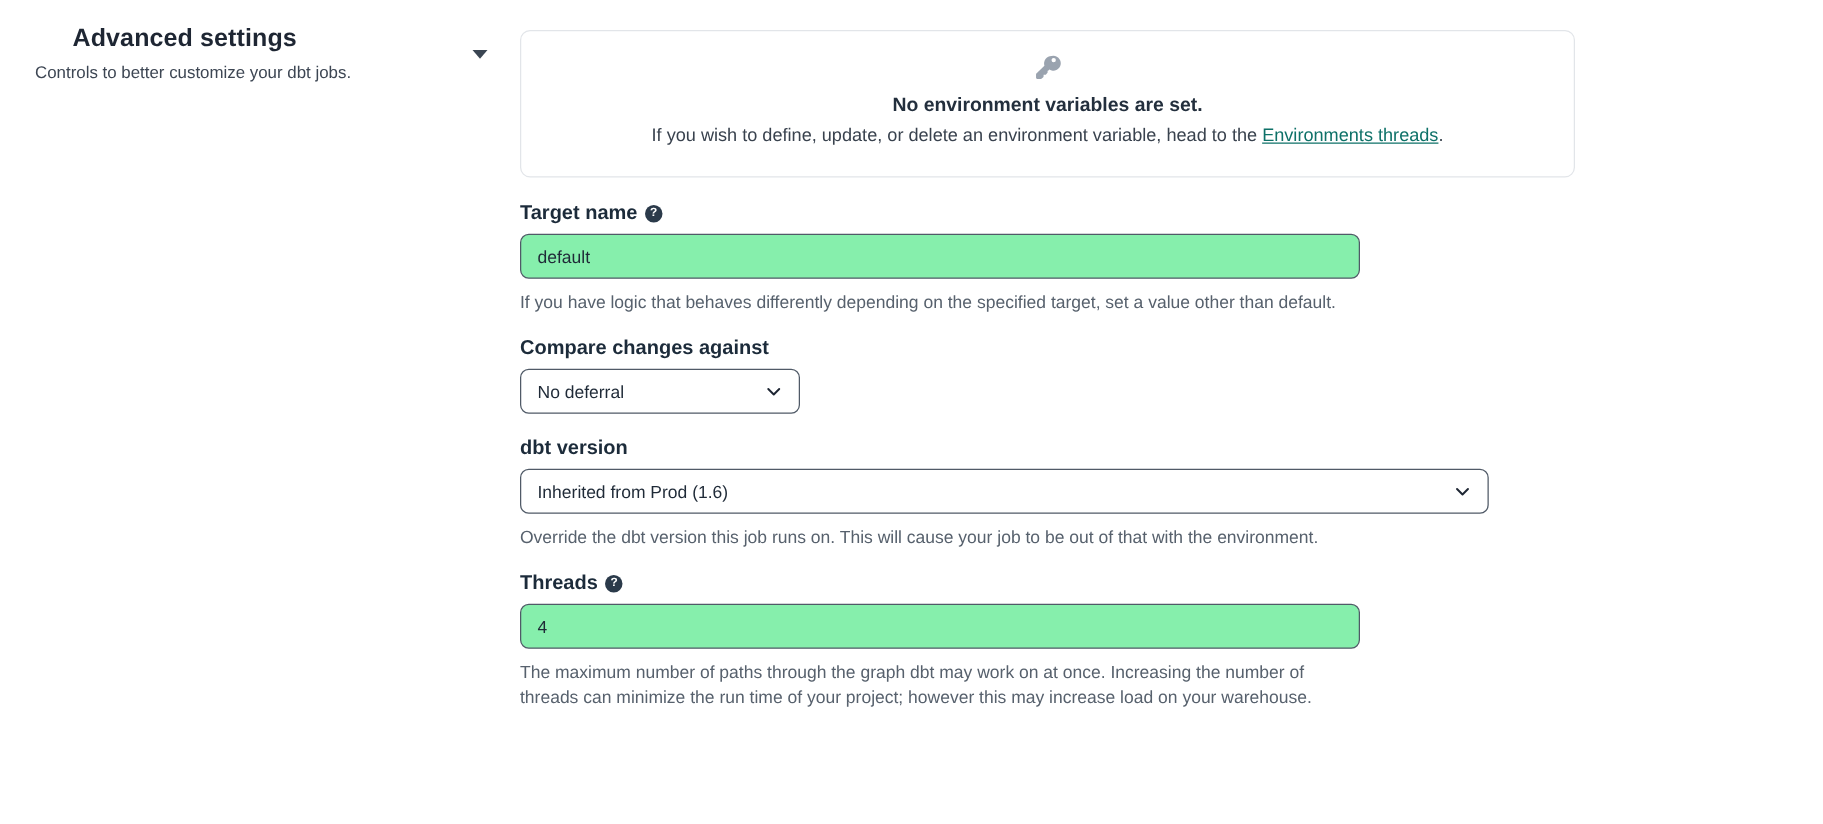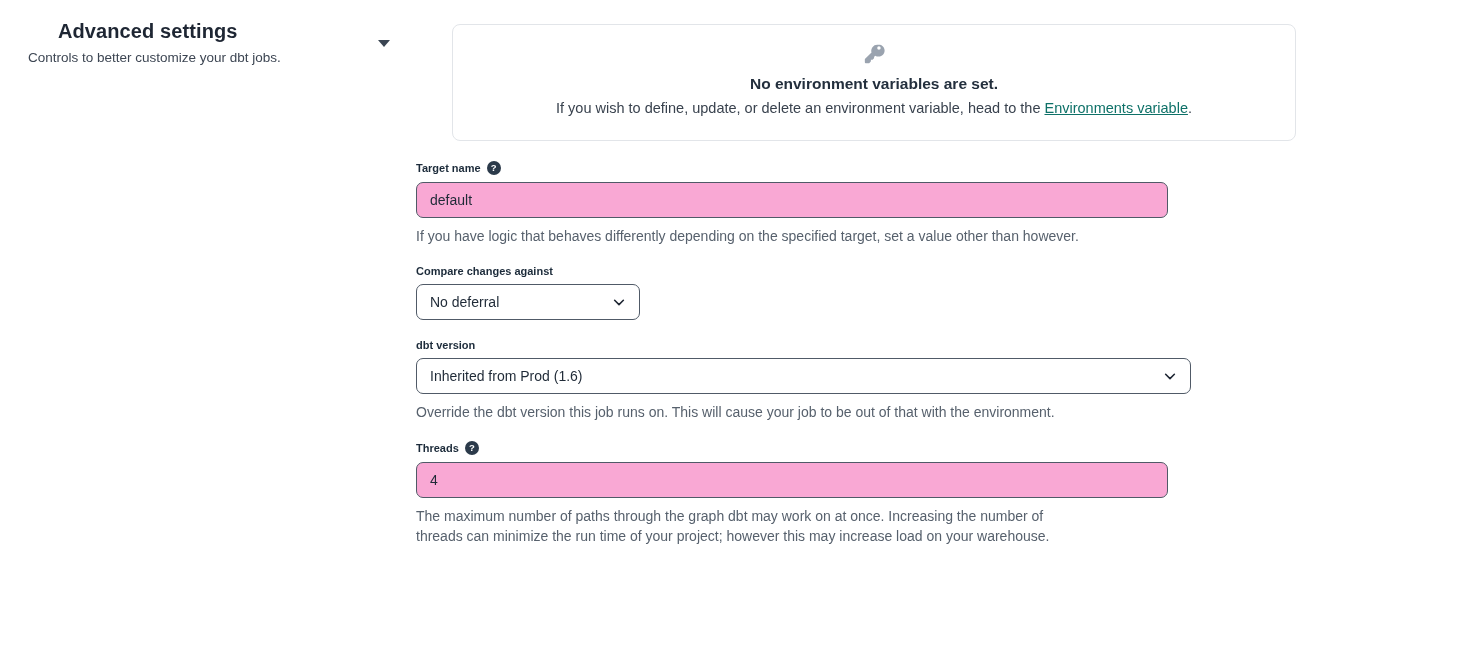--- a/index.html
+++ b/index.html
@@ -50,21 +50,20 @@
     width: 1012px;
     flex: 0 0 1012px;
     padding-top: 4px;
   }
   .env-banner {
     width: 844px;
     border: 1px solid #e2e5e9;
     border-radius: 8px;
     padding: 18px 20px 24px 20px;
     text-align: center;
-    margin-left: 36px;
   }
   .env-banner .key-icon-wrap { display: inline-block; line-height: 0; }
   .env-banner-title {
     margin-top: 6px;
     font-size: 15.5px;
     font-weight: 700;
     color: #232f3d;
   }
   .env-banner-message {
     margin-top: 7px;
@@ -78,48 +77,48 @@
   }
   .form { margin-top: 20px; }
   .form-group { margin-bottom: 19px; }
   .field-label-row {
     display: flex;
     align-items: center;
     gap: 6px;
     margin-bottom: 7px;
   }
   .field-label {
-    font-size: 11px;
+    font-size: 16px;
     font-weight: 700;
     color: #1c2b3a;
     text-align: center;
   }
   .help-badge {
     width: 14px; height: 14px;
     border-radius: 50%;
     background: #2b3a4a;
     color: #ffffff;
     font-size: 9.5px;
     font-weight: 700;
     display: inline-flex;
     align-items: center;
     justify-content: center;
     cursor: pointer;
     line-height: 1;
   }
   .text-input {
-    width: 752px;
+    width: 672px;
     height: 36px;
     border: 1px solid #505a67;
     border-radius: 7px;
     padding: 0 13px;
     font-size: 14px;
     font-family: "Liberation Sans", sans-serif;
     color: #1f2a37;
-    background: #f9a8d4;
+    background: #86efac;
     outline: none;
     display: block;
   }
   .select-control {
     height: 36px;
     border: 1px solid #505a67;
     border-radius: 7px;
     background: #ffffff;
     display: flex;
     align-items: center;
@@ -156,33 +155,33 @@
   <div class="content">
 
     <div class="env-banner">
       <span class="key-icon-wrap">
         <svg width="22" height="22" viewBox="0 0 24 24">
           <path fill="#9aa3af" d="M15.5 2a6.5 6.5 0 0 0-6.2 8.4L2.3 17.3a1 1 0 0 0-.3.7V21a1 1 0 0 0 1 1h3.3a1 1 0 0 0 .7-.3l1.3-1.3a1 1 0 0 0 .3-.7v-1.4h1.4a1 1 0 0 0 .7-.3l1.1-1.1a1 1 0 0 0 .3-.7v-1.4h.5l1-1A6.5 6.5 0 1 0 15.5 2zm1.9 5.4a1.9 1.9 0 1 1 0-3.8 1.9 1.9 0 0 1 0 3.8z"></path>
         </svg>
       </span>
       <div class="env-banner-title">No environment variables are set.</div>
       <div class="env-banner-message">
-        <span>If you wish to define, update, or delete an environment variable, head to the </span><a>Environments variable</a><span>.</span>
+        <span>If you wish to define, update, or delete an environment variable, head to the </span><a>Environments threads</a><span>.</span>
       </div>
     </div>
 
     <div class="form">
 
       <div class="form-group">
         <div class="field-label-row">
           <span class="field-label">Target name</span>
           <span class="help-badge">?</span>
         </div>
         <input type="text" class="text-input" value="default" style="">
-        <div class="field-help">If you have logic that behaves differently depending on the specified target, set a value other than however.</div>
+        <div class="field-help">If you have logic that behaves differently depending on the specified target, set a value other than default.</div>
       </div>
 
 
       <div class="form-group">
         <div class="field-label-row">
           <span class="field-label">Compare changes against</span>
         </div>
         <div class="select-control small">
           <span>No deferral</span>
           <span class="chevron-down">

